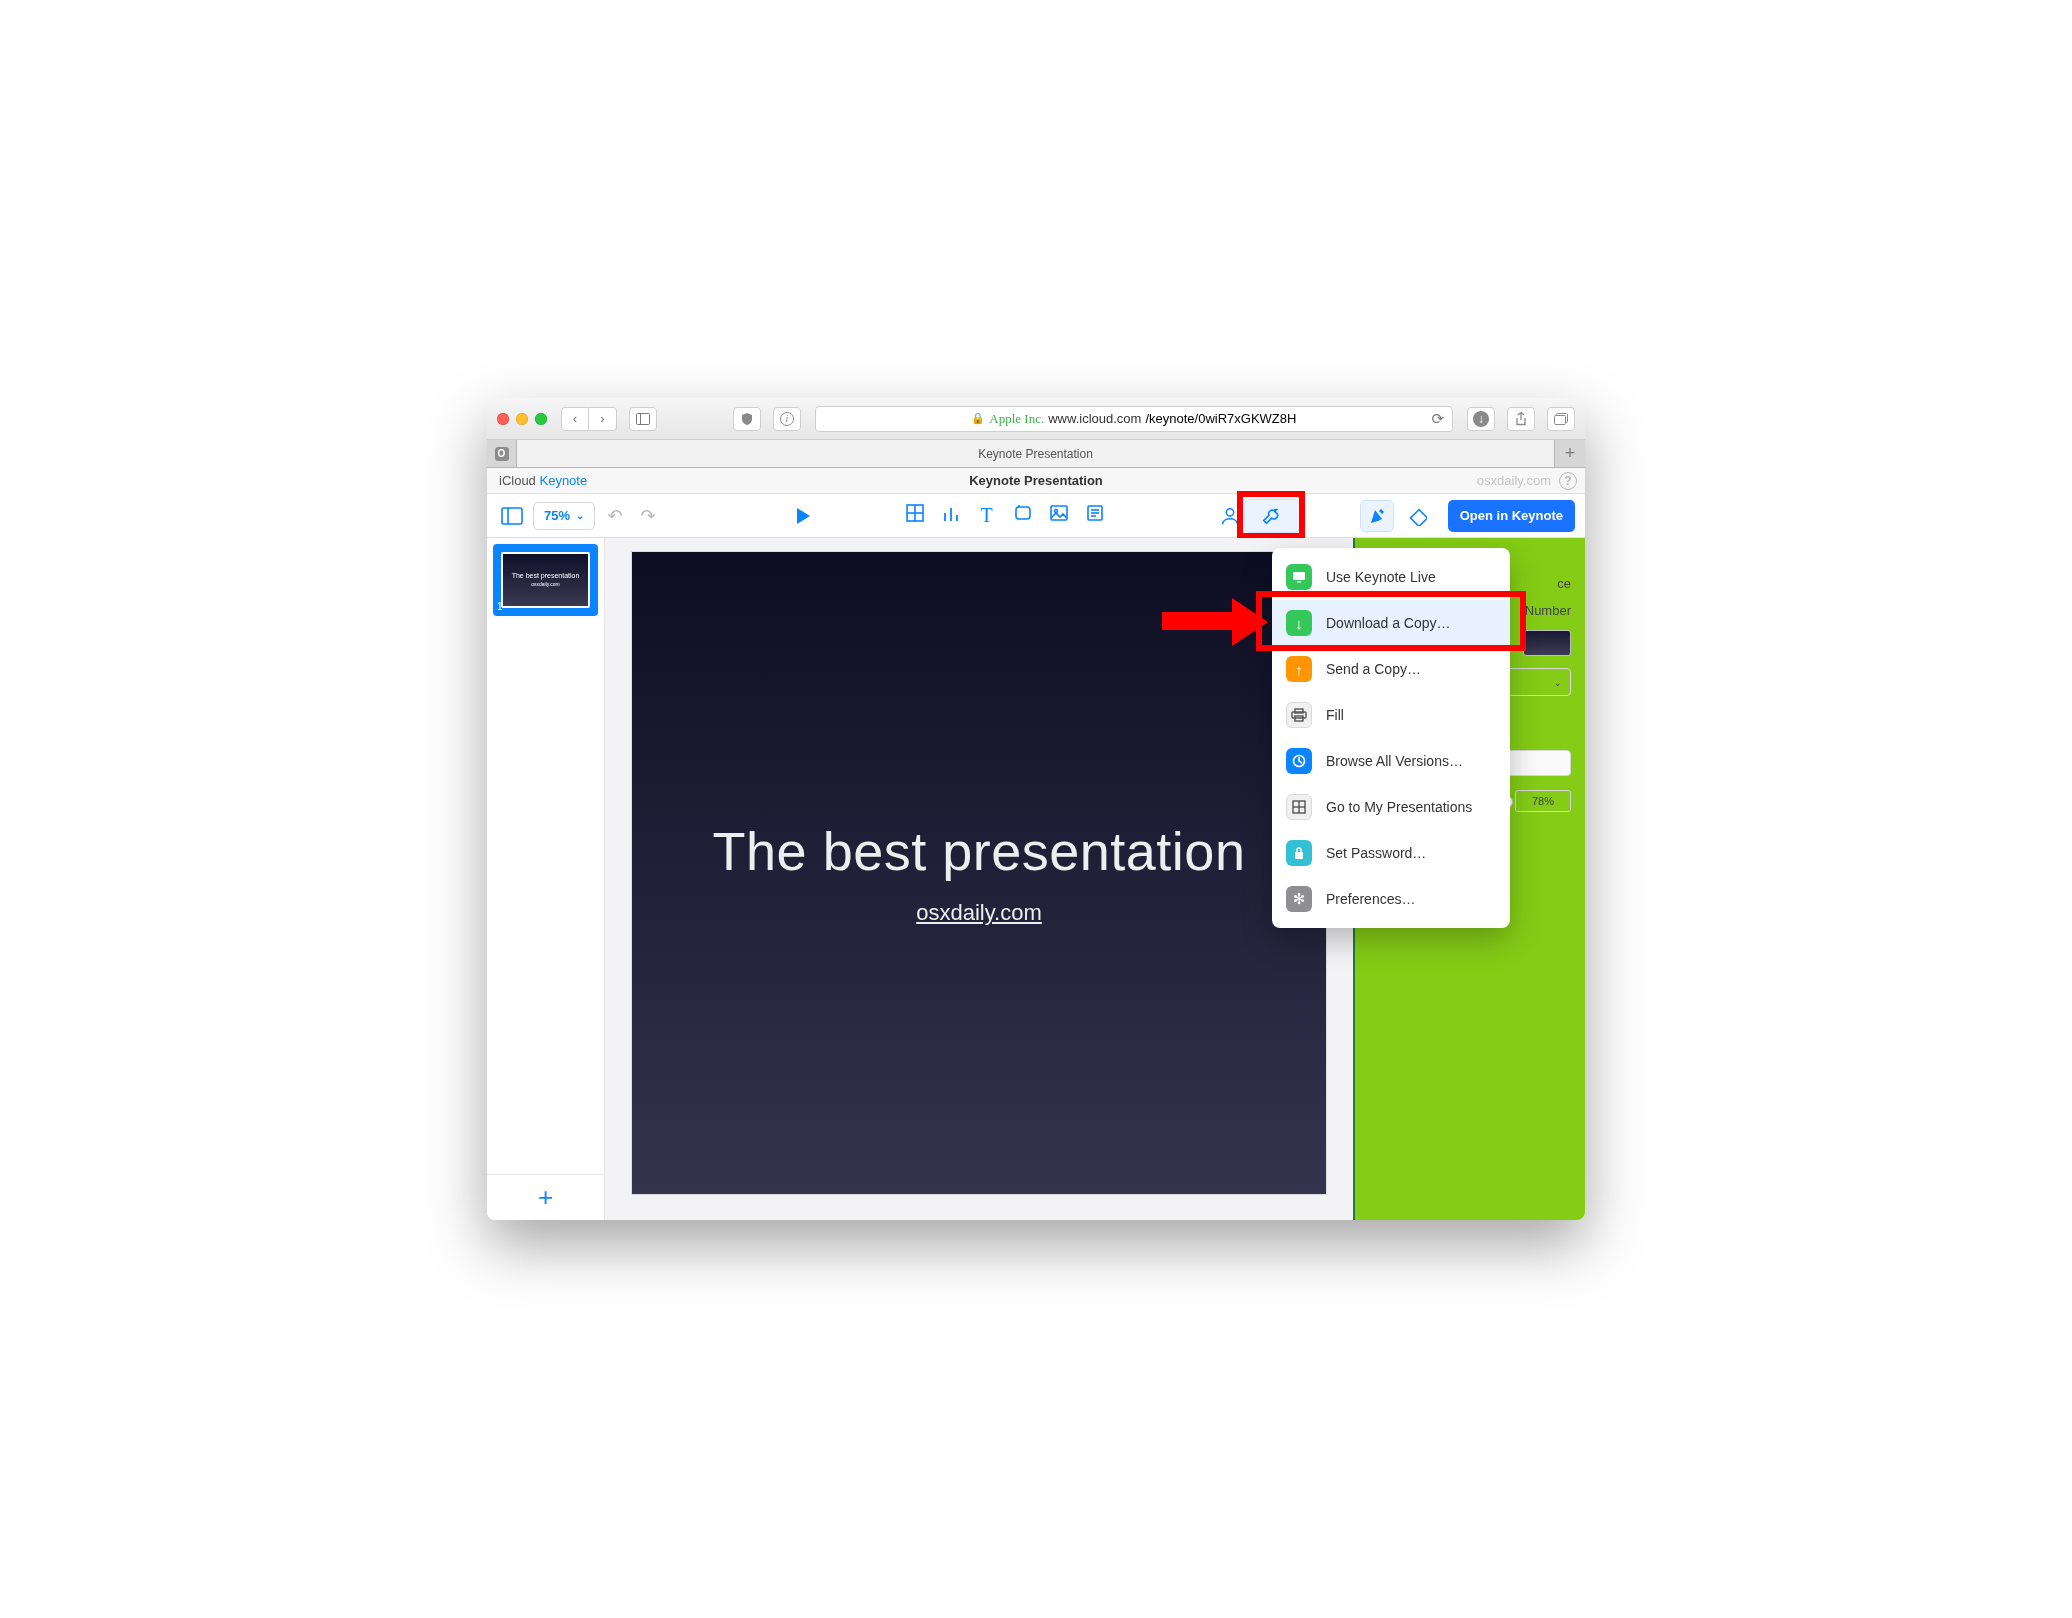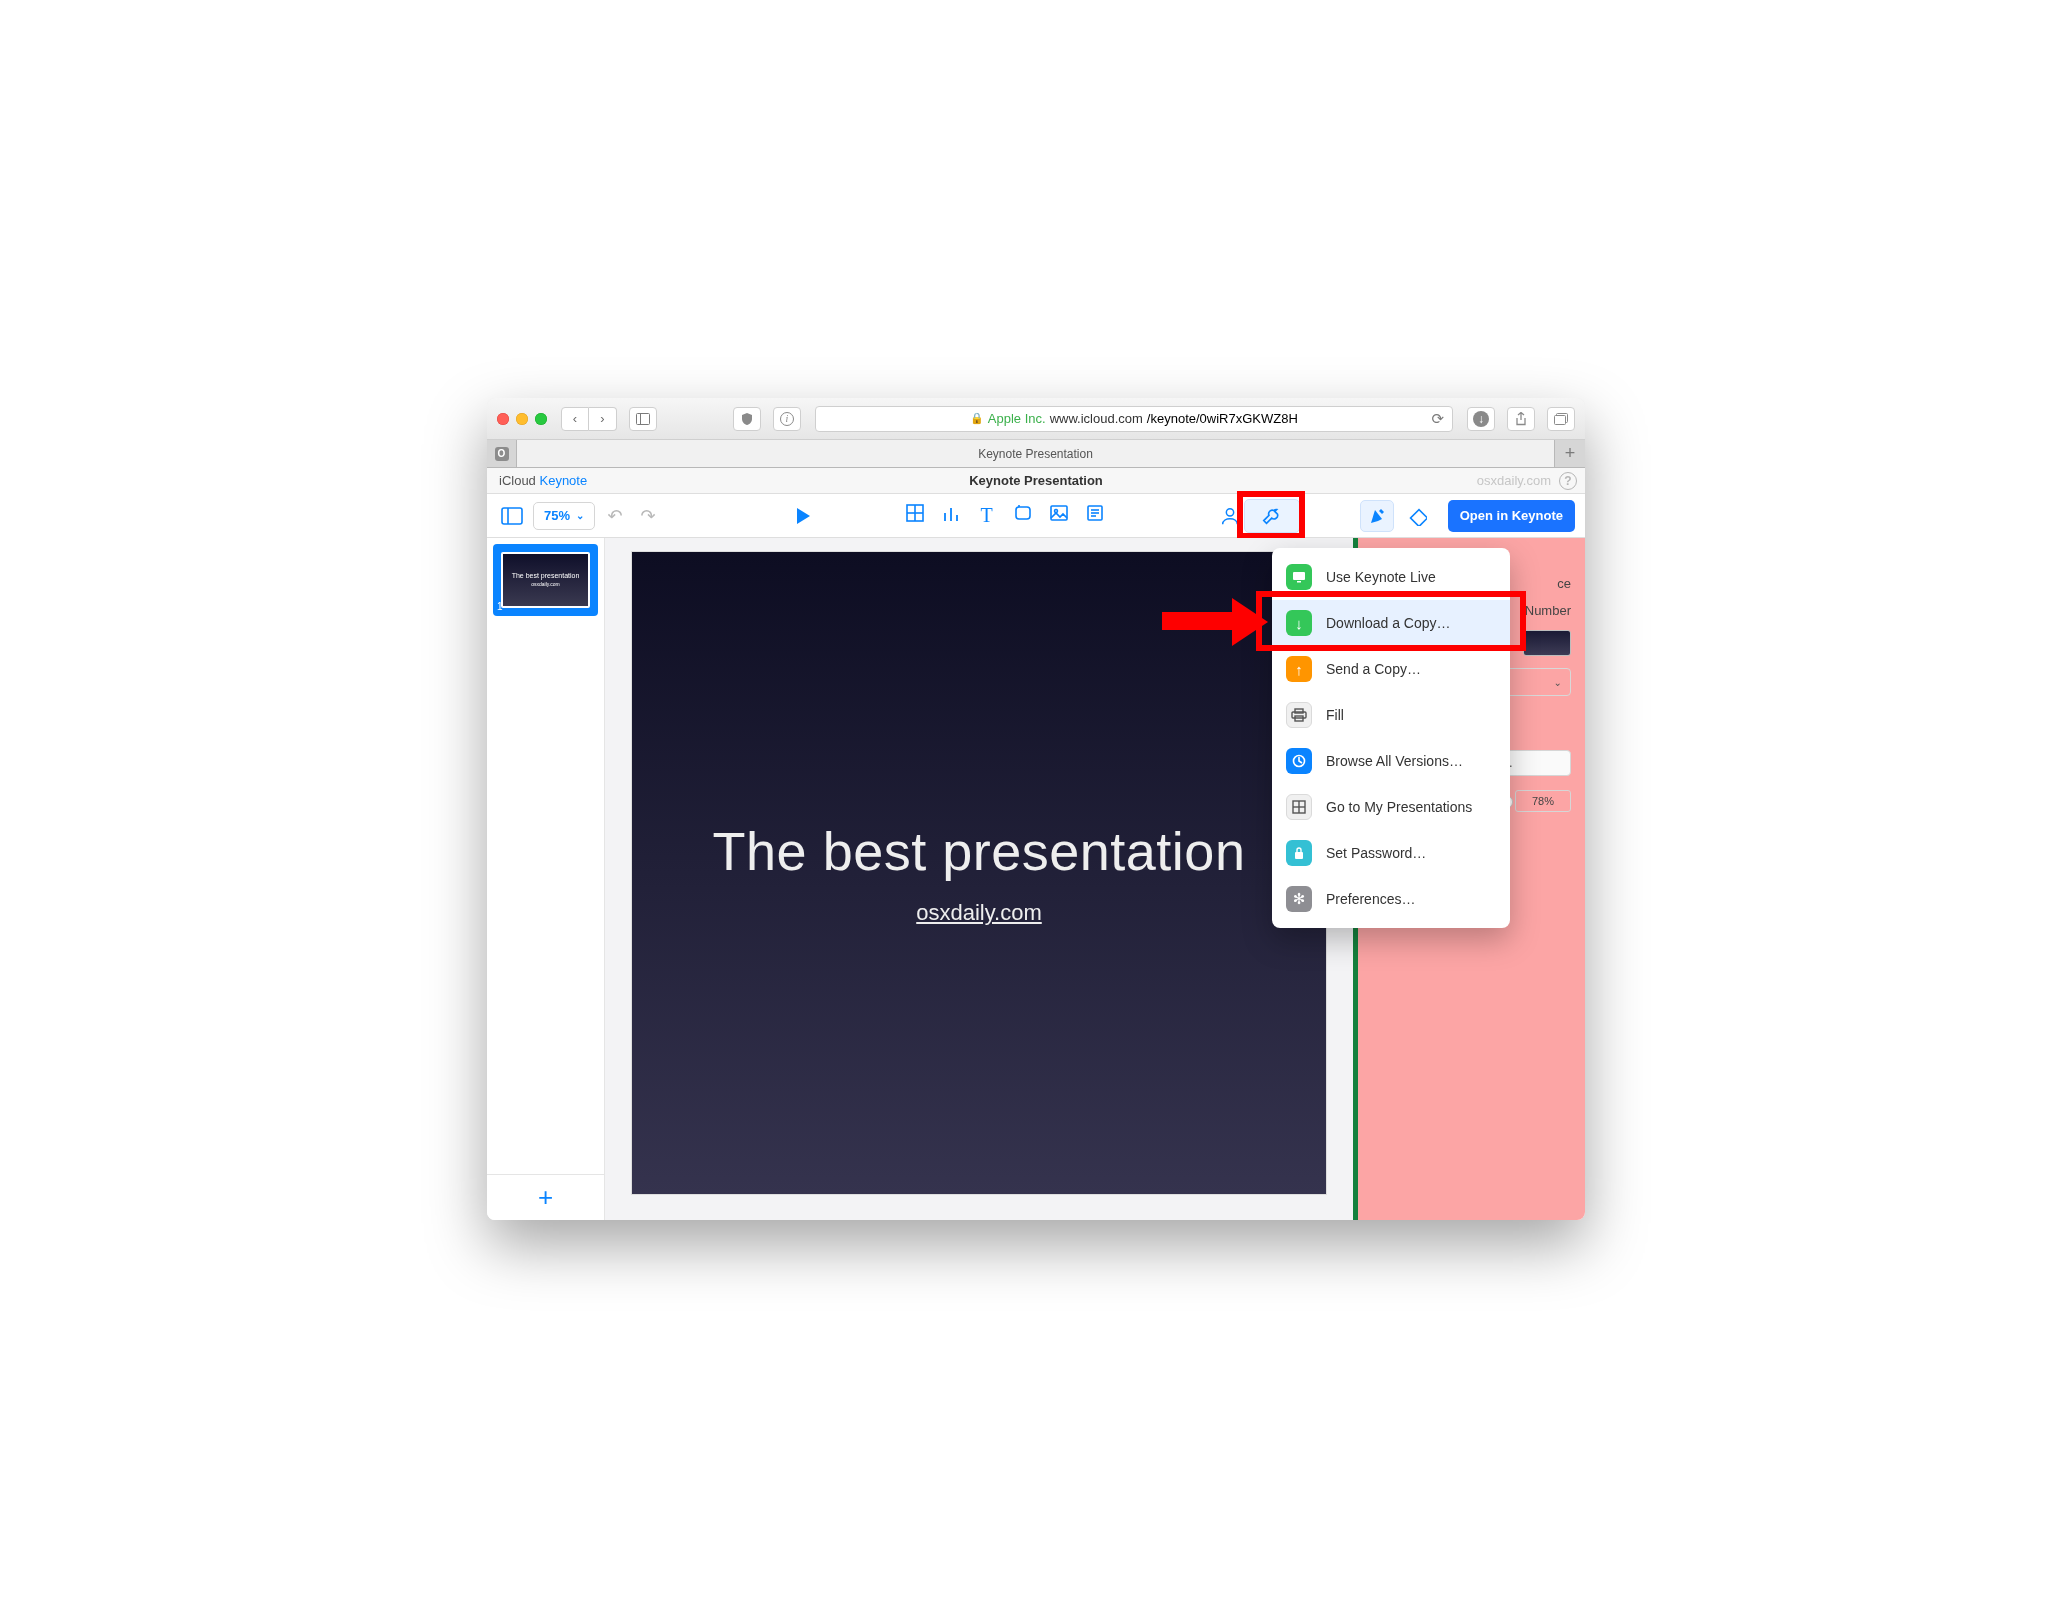--- a/index.html
+++ b/index.html
@@ -41,21 +41,21 @@
   .tb-group .tb-btn:first-child { border-top-right-radius:0; border-bottom-right-radius:0; }
   .tb-group .tb-btn:last-child  { border-top-left-radius:0;  border-bottom-left-radius:0; border-left:none; }
 
   .url-bar {
     flex:1; height:26px; background:#fff; border:1px solid #cfcfcf; border-radius:4px;
     display:flex; align-items:center; justify-content:center; gap:4px; padding:0 10px;
     font-size:13px; color:#6e6e6e; margin:0 6px; overflow:hidden; position:relative;
   }
   .url-bar .lock { color:#3bb04b; font-size:11px; }
   .url-bar .domain { color:#333; }
-  .url-bar .cert { color:#3bb04b; }
+  .url-bar .cert { color:#3bb04b;font-family:Liberation Serif, serif; }
   .url-bar .path { color:#000000; white-space:nowrap; }
   .url-bar .reload { position:absolute; right:8px; color:#7a7a7a; font-size:15px; }
 
   .tabstrip {
     height:28px; display:flex; background:#d6d6d6; border-bottom:1px solid #b8b8b8;
   }
   .sqtab { width:30px; display:flex; align-items:center; justify-content:center; border-right:1px solid #b8b8b8; }
   .sqtab .sq { width:14px;height:14px;background:#8c8c8c;border-radius:3px;display:flex;align-items:center;justify-content:center;color:#fff;font-size:10px;font-weight:bold; }
   .tab {
     flex:1; display:flex; align-items:center; justify-content:center; font-size:12px; color:#555;
@@ -126,21 +126,21 @@
   .mi.green{background:#34c759;} .mi.orange{background:#ff9500;} .mi.gray{background:#f0f0f0;color:#555;border:1px solid #dadada;} .mi.blue{background:#0a84ff;} .mi.dark{background:#8e8e93;} .mi.teal{background:#34c0d4;}
 
   .download-highlight { position:absolute; left:651px; top:53px; width:270px; height:60px; border:6px solid #fe0000; z-index:60; pointer-events:none; }
   .arrow {
     position:absolute; left:557px; top:60px; width:110px; height:44px; z-index:60;
   }
   .arrow .shaft { position:absolute; left:0; top:14px; width:80px; height:18px; background:#fe0000; }
   .arrow .head { position:absolute; left:70px; top:0; width:0;height:0;border-top:24px solid transparent;border-bottom:24px solid transparent;border-left:36px solid #fe0000; }
 
   
-  .inspector { width:232px; background:#fca5a5; border-left:5px solid #15803d; padding:10px 14px; font-size:13px; color:#444; }
+  .inspector { width:232px; background:#84cc16; border-left:2px solid #15803d; padding:10px 14px; font-size:13px; color:#444; }
   .inspector h3 { font-size:14px; font-weight:700; margin-bottom:10px; }
   .inspector .row { margin:12px 0; display:flex; align-items:center; }
   .inspector .sel { width:100%; height:28px; border:1px solid #d8d8d8; border-radius:4px; display:flex; align-items:center; justify-content:space-between; padding:0 8px; font-size:12px; color:#555; }
   .inspector .swatch { width:48px; height:26px; border-radius:3px; background:linear-gradient(#1a1a35,#3d3b55); border:1px solid #bdbdbd; }
   .inspector .btn { width:100%; height:26px; border:1px solid #d6d6d6; border-radius:4px; background:#fafafa; font-size:12px; display:flex; align-items:center; justify-content:center; margin-top:6px; }
   .inspector .mini-thumb { width:26px;height:26px;border:1px solid #c7c7c7;border-radius:3px;background:linear-gradient(#1a1a35,#3d3b55); }
   .inspector .slider { display:flex; align-items:center; gap:8px; margin-top:14px; }
   .inspector .track { flex:1; height:3px; background:#ddd; border-radius:2px; position:relative; }
   .inspector .knob { position:absolute; right:-6px; top:-5px; width:14px; height:14px; background:#fff; border:1px solid #c4c4c4; border-radius:50%; }
   .inspector .pct { width:56px; height:22px; border:1px solid #d6d6d6; border-radius:3px; display:flex; align-items:center; justify-content:center; font-size:11px; }

